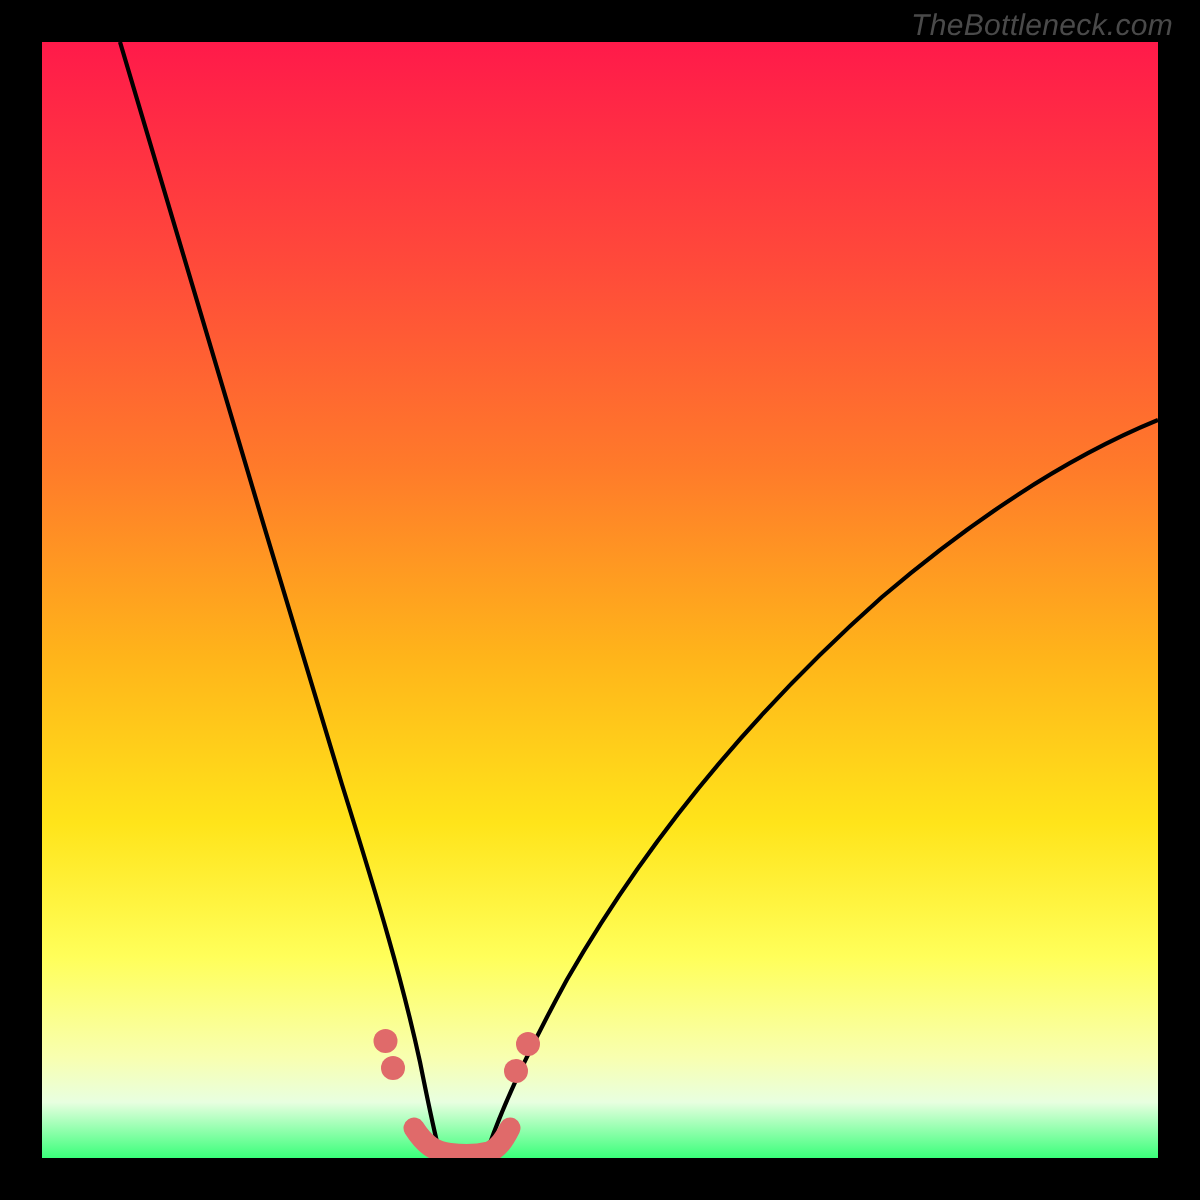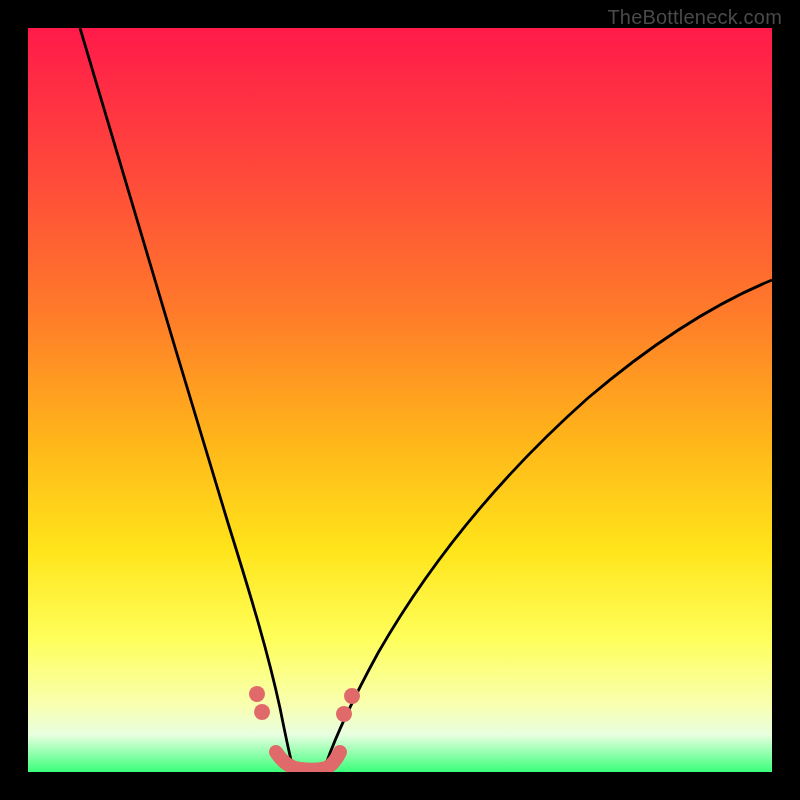--- a/index.html
+++ b/index.html
@@ -1,17 +1,17 @@
 <!DOCTYPE html>
 <html><head>
 <meta charset="utf-8">
 <style>
   * { margin: 0; padding: 0; box-sizing: border-box; }
   body { width: 800px; height: 800px; background: #000; position: relative; overflow: hidden; font-family: Arial, sans-serif; }
-  .frame { position: absolute; top: 0; left: 0; width: 800px; height: 800px; background: #000; }
+  .frame { position: absolute; top: 0; left: 0; width: 800px; height: 800px; background: #000; font-style: italic; }
   .plot-area {
     position: absolute;
     top: 28px;
     left: 28px;
     width: 744px;
     height: 744px;
     background: linear-gradient(to bottom,
       #ff1a4a 0%,
       #ff4a3a 20%,
       #ff7a2a 38%,

